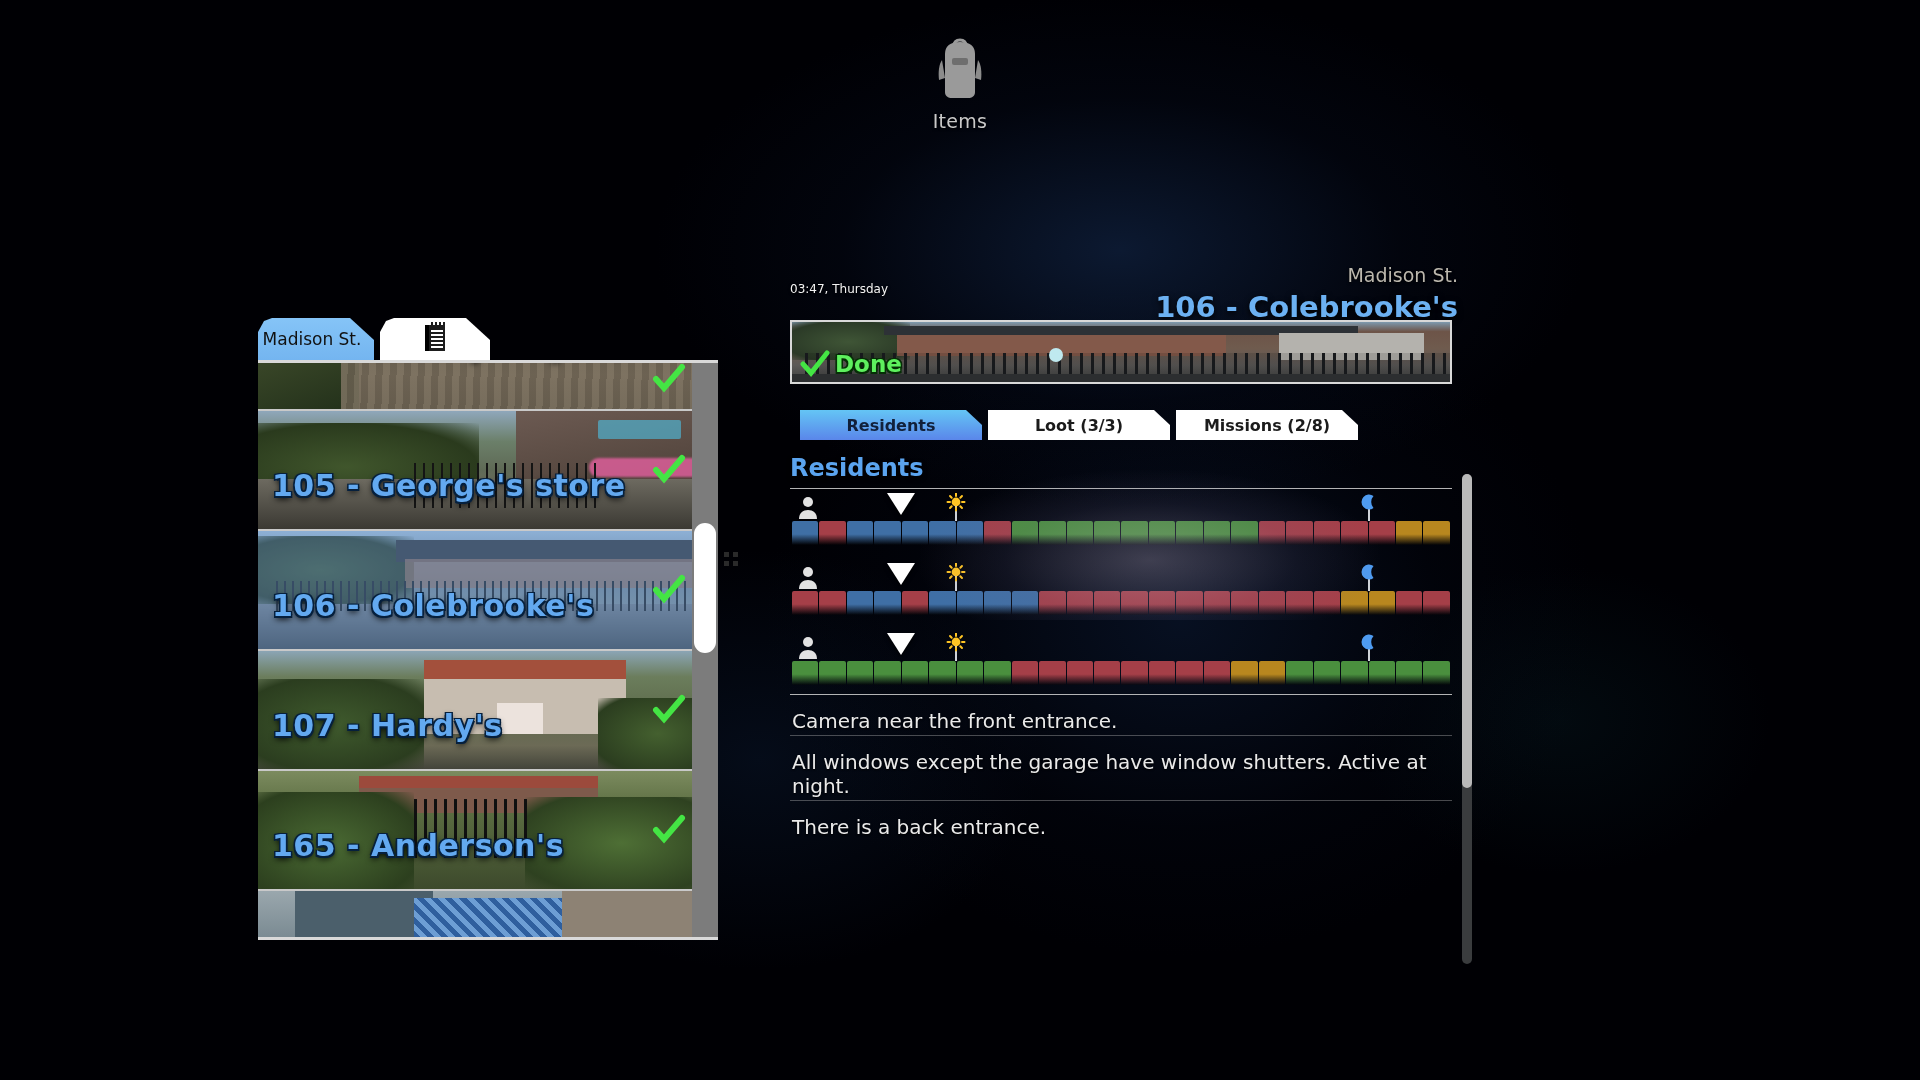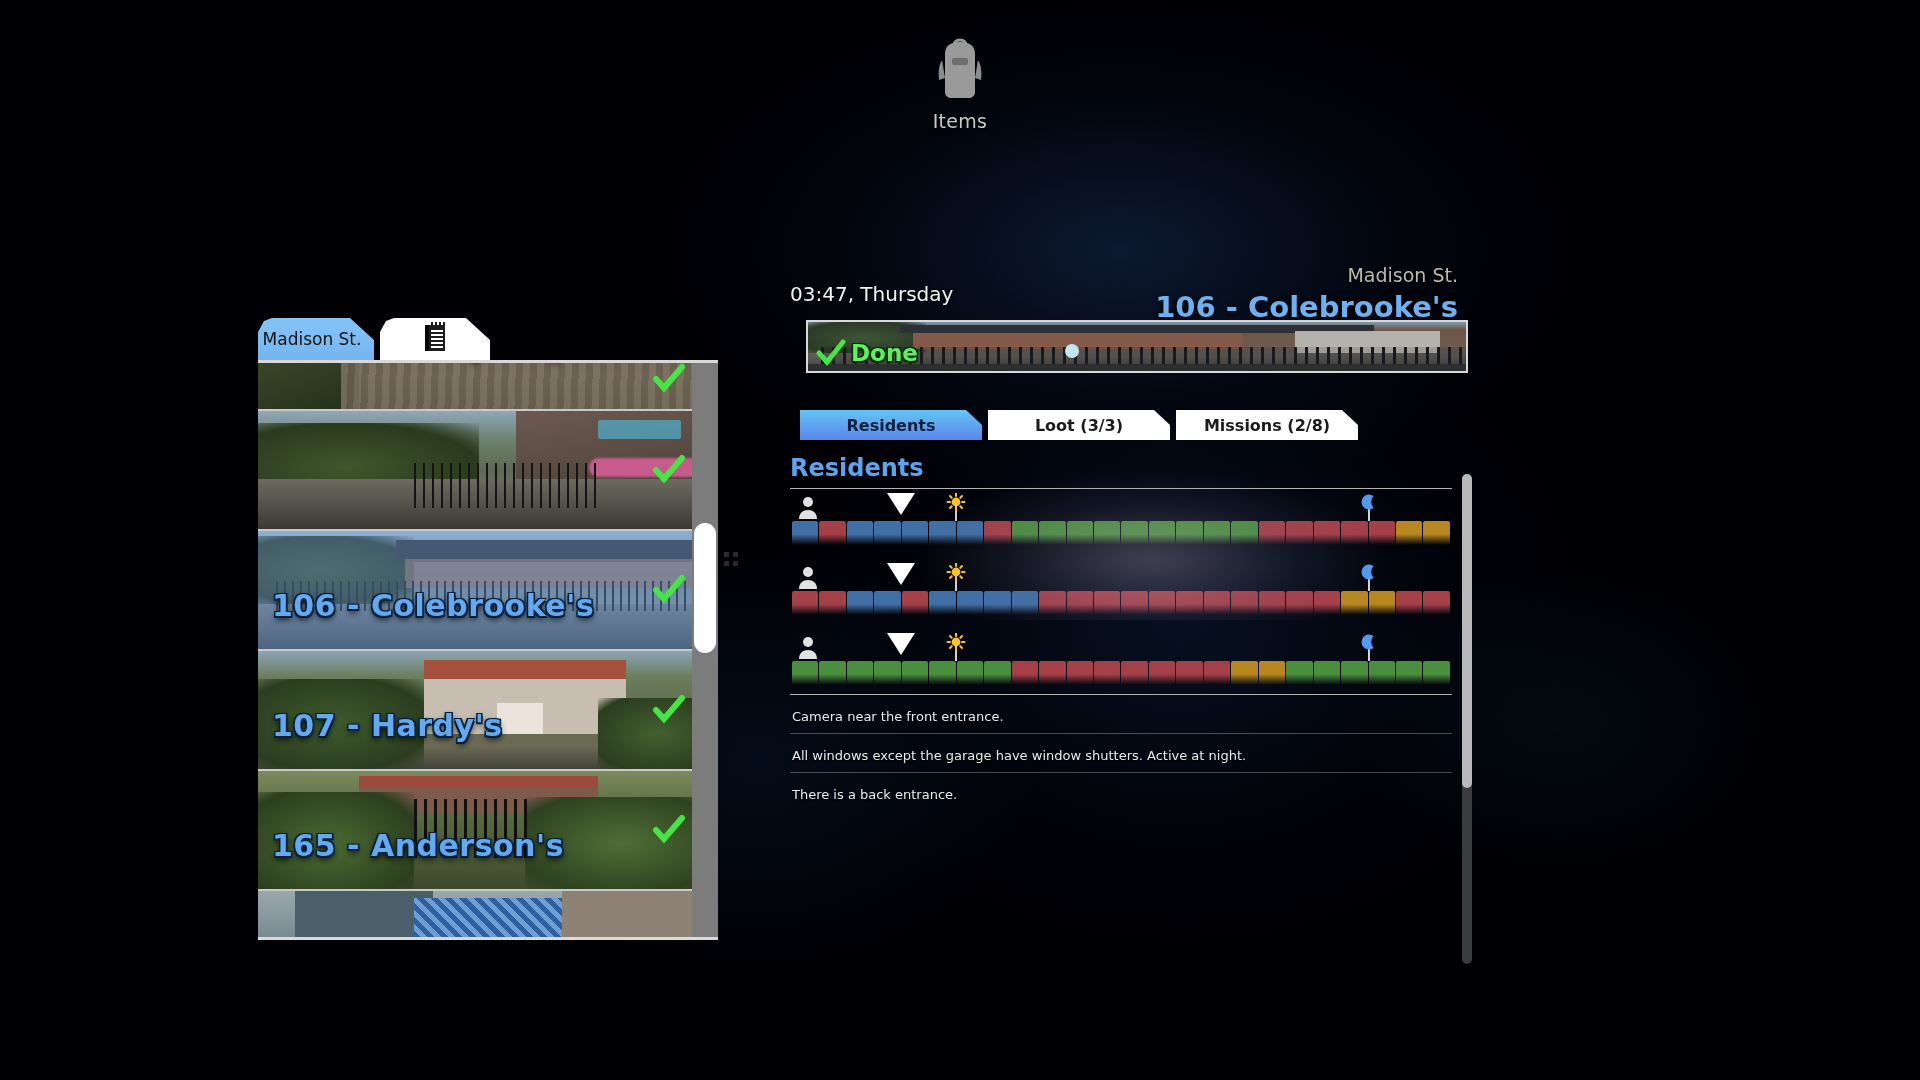--- a/index.html
+++ b/index.html
@@ -91,34 +91,34 @@
   }
   #list-grip {
     position: absolute; right: -22px; top: 232px; width: 18px; height: 18px;
     display: grid; grid-template-columns: 1fr 1fr; gap: 3px; padding: 2px;
   }
   #list-grip i { display: block; width: 5px; height: 5px; background: #2a2a2a; }
 
   
   #detail { position: absolute; left: 790px; top: 282px; width: 680px; }
   #clock {
-    position: absolute; left: 0; top: 0; font-size: 20px;
+    position: absolute; left: 0; top: 0; font-size: 12px;
     color: #f3f3f3; text-shadow: 0 1px 3px #000; white-space: nowrap;
   }
   #street-sub {
     position: absolute; right: 12px; top: -18px; font-size: 19px;
     color: #bcb8ae; text-shadow: 0 1px 3px #000; white-space: nowrap;
   }
   #house-title {
     position: absolute; right: 12px; top: 8px; font-size: 29px;
     color: #6cb1f2; font-weight: bold; white-space: nowrap;
     text-shadow: 0 2px 6px #000;
   }
   #hero {
-    position: absolute; left: 16px; top: 38px; width: 662px; height: 53px;
+    position: absolute; left: 0; top: 38px; width: 662px; height: 64px;
     border: 2px solid #d9d9d9; overflow: hidden;
   }
   #hero-art { position: absolute; inset: 0; }
   #done-badge {
     position: absolute; left: 8px; bottom: 4px;
     display: flex; align-items: center; gap: 5px;
   }
   #done-label {
     font-size: 23px; font-weight: bold; color: #5ef05e;
     text-shadow: -1.5px -1.5px 0 #062f06, 1.5px -1.5px 0 #062f06,
@@ -158,21 +158,21 @@
   .sun-ico { position: absolute; top: 0; }
   .moon-ico { position: absolute; top: 0; }
   .sched-bar {
     position: absolute; left: 2px; right: 2px; top: 28px;
     height: 24px; display: flex; gap: 1px;
   }
   .seg { flex: 1 1 0; border-radius: 2px 2px 1px 1px; }
 
   #hints-sec { position: absolute; left: 0; top: 406px; width: 662px; }
   .hint-row {
-    font-size: 13px; color: #eaeaea; padding: 14px 2px 9px 2px;
+    font-size: 20px; color: #eaeaea; padding: 14px 2px 2px 2px;
     border-bottom: 1px solid rgba(190,190,190,0.38);
     text-shadow: 0 1px 2px #000;
   }
   .hint-row:last-child { border-bottom: none; }
 
   #detail-scroll-track {
     position: absolute; left: 1462px; top: 474px; width: 10px; height: 490px;
     background: #3a3c3e; border-radius: 5px;
   }
   #detail-scroll-thumb {
@@ -254,20 +254,21 @@
 
       <div class="house-row">
         <div class="house-art" style="background:linear-gradient(180deg,#8fa7bb 0%,#6b7f69 26%,#5f6a56 50%,#7b7468 78%,#585245 100%);">
           <div style="position:absolute;left:0;top:10%;width:48%;height:62%;background:radial-gradient(ellipse at 40% 60%,#40562c 0%,#2a3a1d 70%,rgba(0,0,0,0) 100%);"></div>
           <div style="position:absolute;right:0;top:0;width:44%;height:62%;background:linear-gradient(170deg,#6c5a52,#4d4038);"></div>
           <div style="position:absolute;right:8%;top:8%;width:18%;height:16%;background:#4fb8d8;opacity:.65;border-radius:2px;"></div>
           <div style="position:absolute;right:2%;top:40%;width:26%;height:16%;background:#e4609f;opacity:.8;border-radius:10px;filter:blur(1px);"></div>
           <div style="position:absolute;left:0;bottom:0;width:100%;height:42%;background:linear-gradient(180deg,#6d6a60,#3b3933);"></div>
           <div style="position:absolute;left:34%;top:44%;width:40%;height:38%;background:repeating-linear-gradient(90deg,#141414 0 2px,rgba(0,0,0,0) 2px 9px);"></div>
         </div>
+        <div class="house-name">105 - George's store</div>
         <svg class="house-check" viewBox="0 0 34 34">
           <path d="M4 17l8 9L30 5" stroke="#44e544" stroke-width="6" fill="none" stroke-linecap="round"></path>
         </svg>
       </div>
 
       <div class="house-row selected">
         <div class="house-art" style="background:linear-gradient(180deg,#9db6cd 0%,#7b93a6 22%,#6c7f8c 44%,#7d8a90 70%,#55606a 100%);">
           <div style="position:absolute;left:0;top:4%;width:34%;height:58%;background:radial-gradient(ellipse at 40% 50%,#3c5236 0%,#2a3a28 70%,rgba(0,0,0,0) 100%);"></div>
           <div style="position:absolute;left:30%;top:8%;width:70%;height:18%;background:#2f3238;"></div>
           <div style="position:absolute;left:32%;top:24%;width:66%;height:24%;background:#8d6b5a;opacity:.75;"></div>

